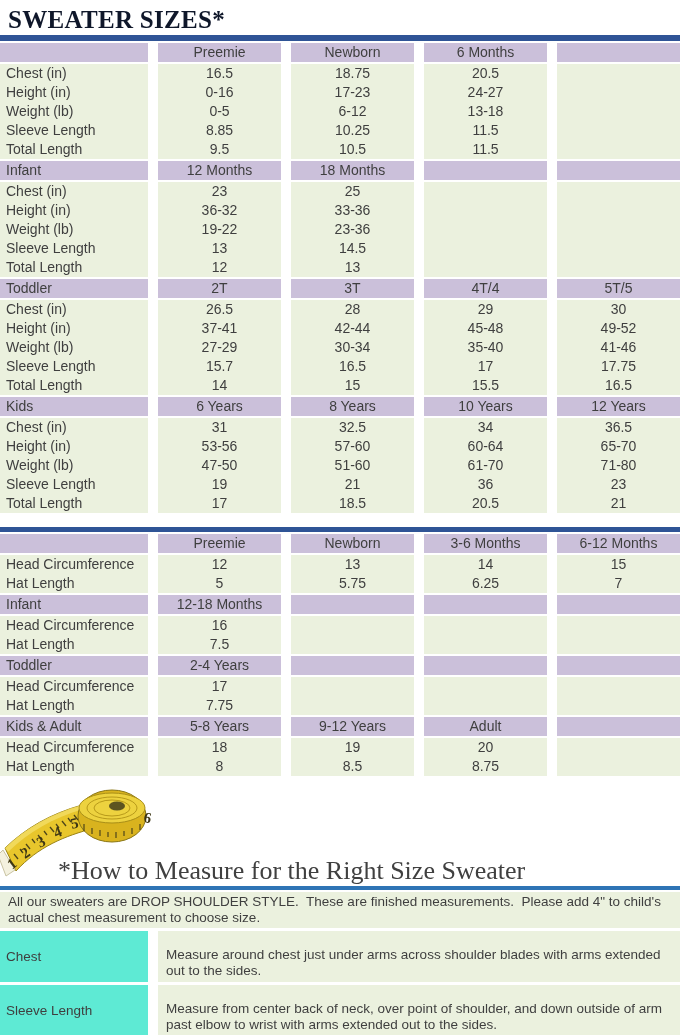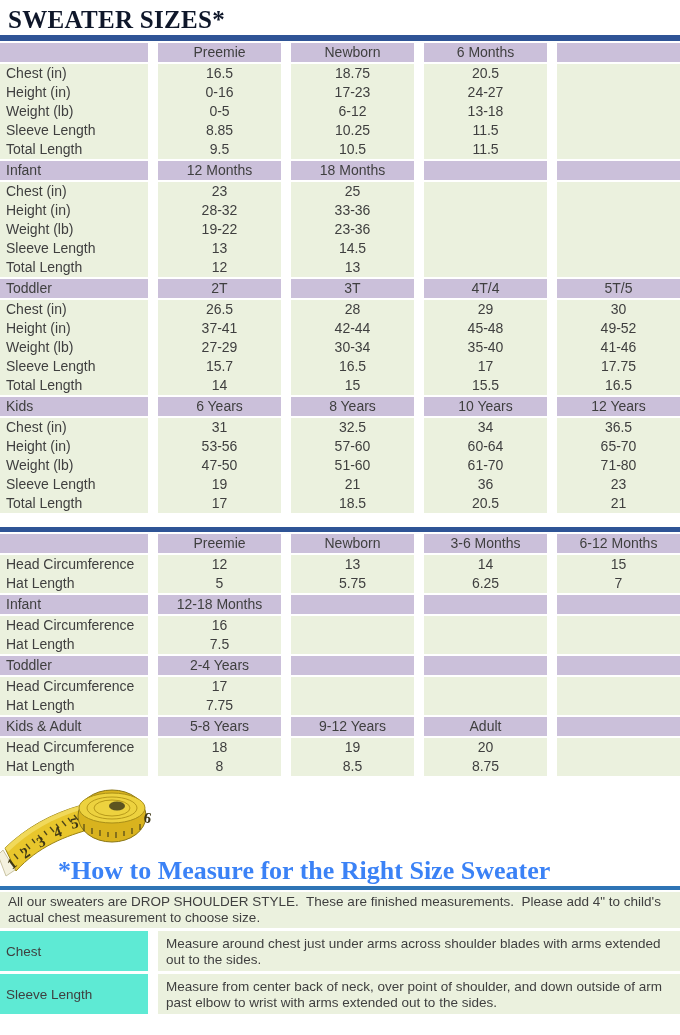--- a/index.html
+++ b/index.html
@@ -51,22 +51,22 @@
   .hat-gap { height: 14px; }
 
   
   .measure-block { position: relative; height: 110px; }
   .tape-svg { position: absolute; left: 0px; top: 2px; }
   .measure-title {
     position: absolute;
     left: 58px; bottom: 2px;
     margin: 0;
     font-family: "Liberation Serif", serif;
-    font-weight: bold;
-    color: #3b82f6;
+    font-weight: normal;
+    color: #404040;
     font-size: 26px;
     line-height: 27px;
   }
   .measure-rule { height: 4px; background: #2E74B5; width: 680px; }
 
   
   .note-row {
     background: #EBF1DE;
     margin-top: 2px;
     padding: 2px 8px;
@@ -82,21 +82,21 @@
   }
   .info-label {
     background: #5eead4;
     display: flex;
     align-items: center;
     padding-left: 6px;
     font-size: 13.5px;
   }
   .info-text {
     background: #EBF1DE;
-    padding: 5px 8px 3px 8px;
+    padding: 16px 8px 3px 8px;
     font-size: 13.5px;
     line-height: 16px;
   }
 </style>
 </head>
 <body>
 
 <div class="page">
 
   <h1 class="section-title">SWEATER SIZES*</h1>
@@ -154,21 +154,21 @@
       </div>
       <div class="trow data">
         <div class="tcell dat lbl">Chest (in)</div>
         <div class="tcell dat">23</div>
         <div class="tcell dat">25</div>
         <div class="tcell dat"></div>
         <div class="tcell dat"></div>
       </div>
       <div class="trow data">
         <div class="tcell dat lbl">Height (in)</div>
-        <div class="tcell dat">28-32</div>
+        <div class="tcell dat">36-32</div>
         <div class="tcell dat">33-36</div>
         <div class="tcell dat"></div>
         <div class="tcell dat"></div>
       </div>
       <div class="trow data">
         <div class="tcell dat lbl">Weight (lb)</div>
         <div class="tcell dat">19-22</div>
         <div class="tcell dat">23-36</div>
         <div class="tcell dat"></div>
         <div class="tcell dat"></div>

